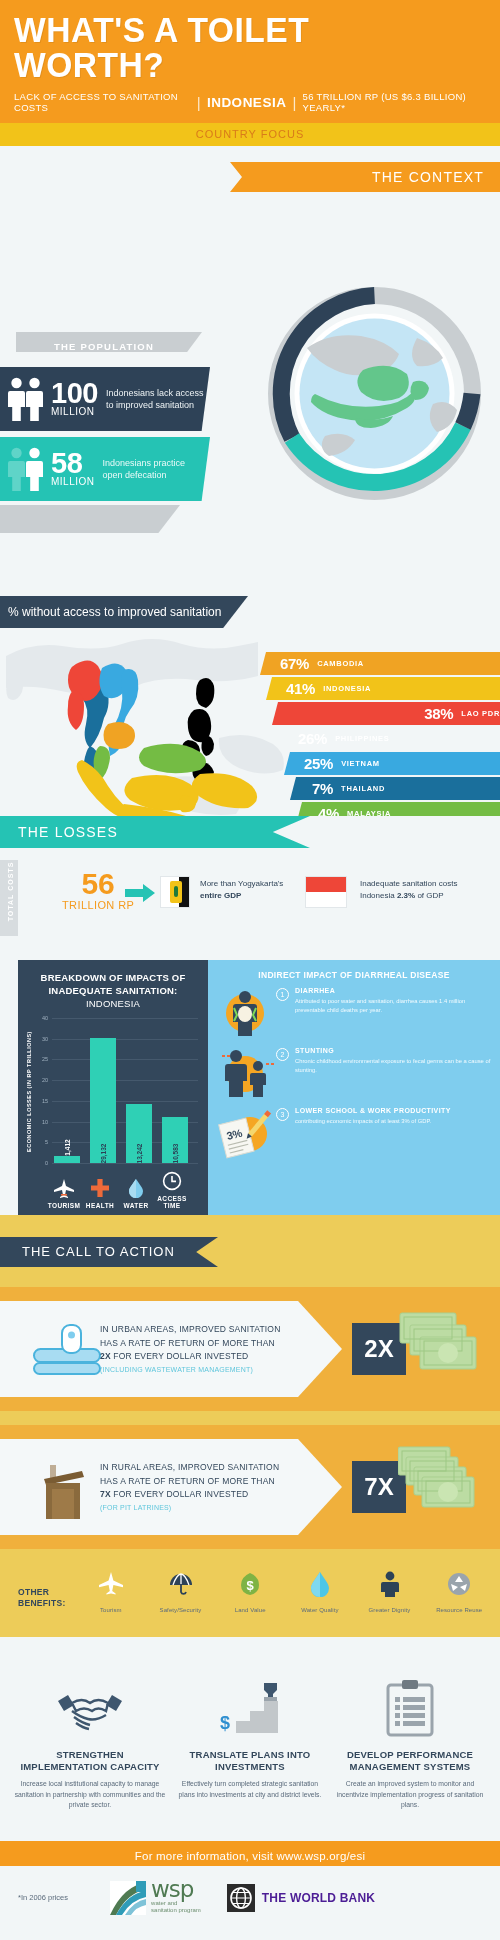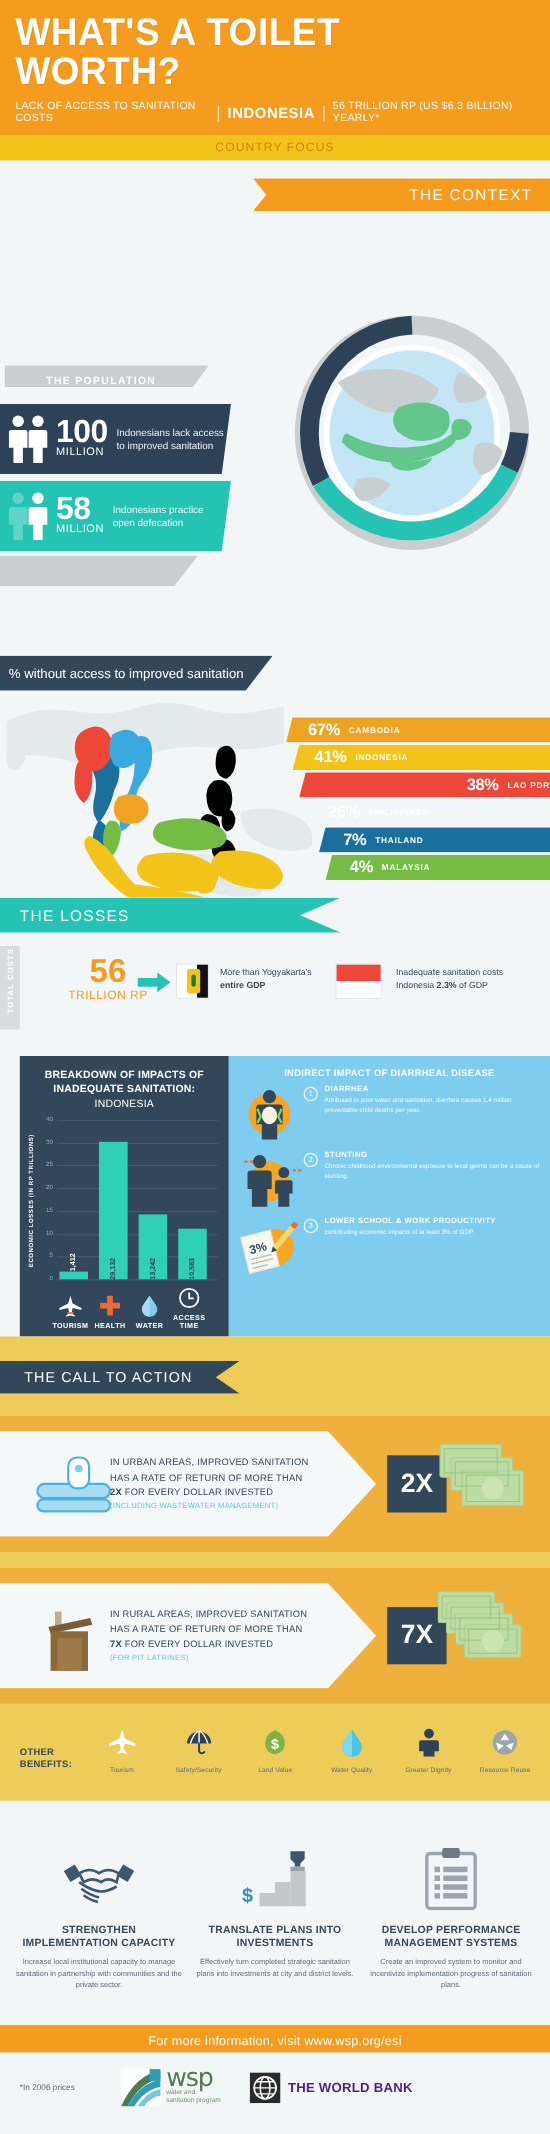--- a/index.html
+++ b/index.html
@@ -27,21 +27,21 @@
 
   
   .context { position:relative; height:480px; background:#f2f6f7; }
   .ctx-ribbon {
     position:absolute; right:0; top:16px; width:270px; height:30px;
     background:#f59b1e; color:#fff; font-size:14px; letter-spacing:1.2px;
     line-height:30px; text-align:right; padding-right:16px;
     clip-path: polygon(0 0, 12px 50%, 0 100%, 100% 100%, 100% 0);
   }
   .pop-head {
-    position:absolute; left:4px; top:185px; width:186px; height:20px;
+    position:absolute; left:16px; top:185px; width:186px; height:20px;
     background:#c9ced1; color:#fff; font-size:9.5px; font-weight:bold;
     letter-spacing:1.2px; line-height:30px; padding-left:38px;
     clip-path: polygon(0 0, 100% 0, 92% 100%, 0 100%);
     top:186px;
   }
   .pop-row {
     position:absolute; left:0; width:210px; height:64px; display:flex;
     align-items:center; padding-left:8px; color:#fff;
   }
   .pop-row.a { top:221px; background:#2e4257;
@@ -335,20 +335,24 @@
         <span style="margin-left:26px" class="pct">41%</span>
         <span class="nm">INDONESIA</span>
       </div>
       <div class="cbar" style="background:#ee4638; width:240px; clip-path:polygon(18px 0,100% 0,100% 100%,12px 100%);justify-content:flex-end;">
         <span style="margin-left:32px" class="pct">38%</span>
         <span class="nm">LAO PDR</span>
       </div>
       <div class="cbar" style="background:#a濃; width:240px; clip-path:polygon(24px 0,100% 0,100% 100%,18px 100%);">
         <span style="margin-left:38px" class="pct">26%</span>
         <span class="nm">PHILIPPINES</span>
+      </div>
+      <div class="cbar" style="background:#39a9e0; width:240px; clip-path:polygon(30px 0,100% 0,100% 100%,24px 100%);">
+        <span style="margin-left:44px" class="pct">25%</span>
+        <span class="nm">VIETNAM</span>
       </div>
       <div class="cbar" style="background:#1a6f9c; width:240px; clip-path:polygon(36px 0,100% 0,100% 100%,30px 100%);">
         <span style="margin-left:52px" class="pct">7%</span>
         <span class="nm">THAILAND</span>
       </div>
       <div class="cbar" style="background:#74bc44; width:240px; clip-path:polygon(42px 0,100% 0,100% 100%,36px 100%);">
         <span style="margin-left:58px" class="pct">4%</span>
         <span class="nm">MALAYSIA</span>
       </div>
     </div>

